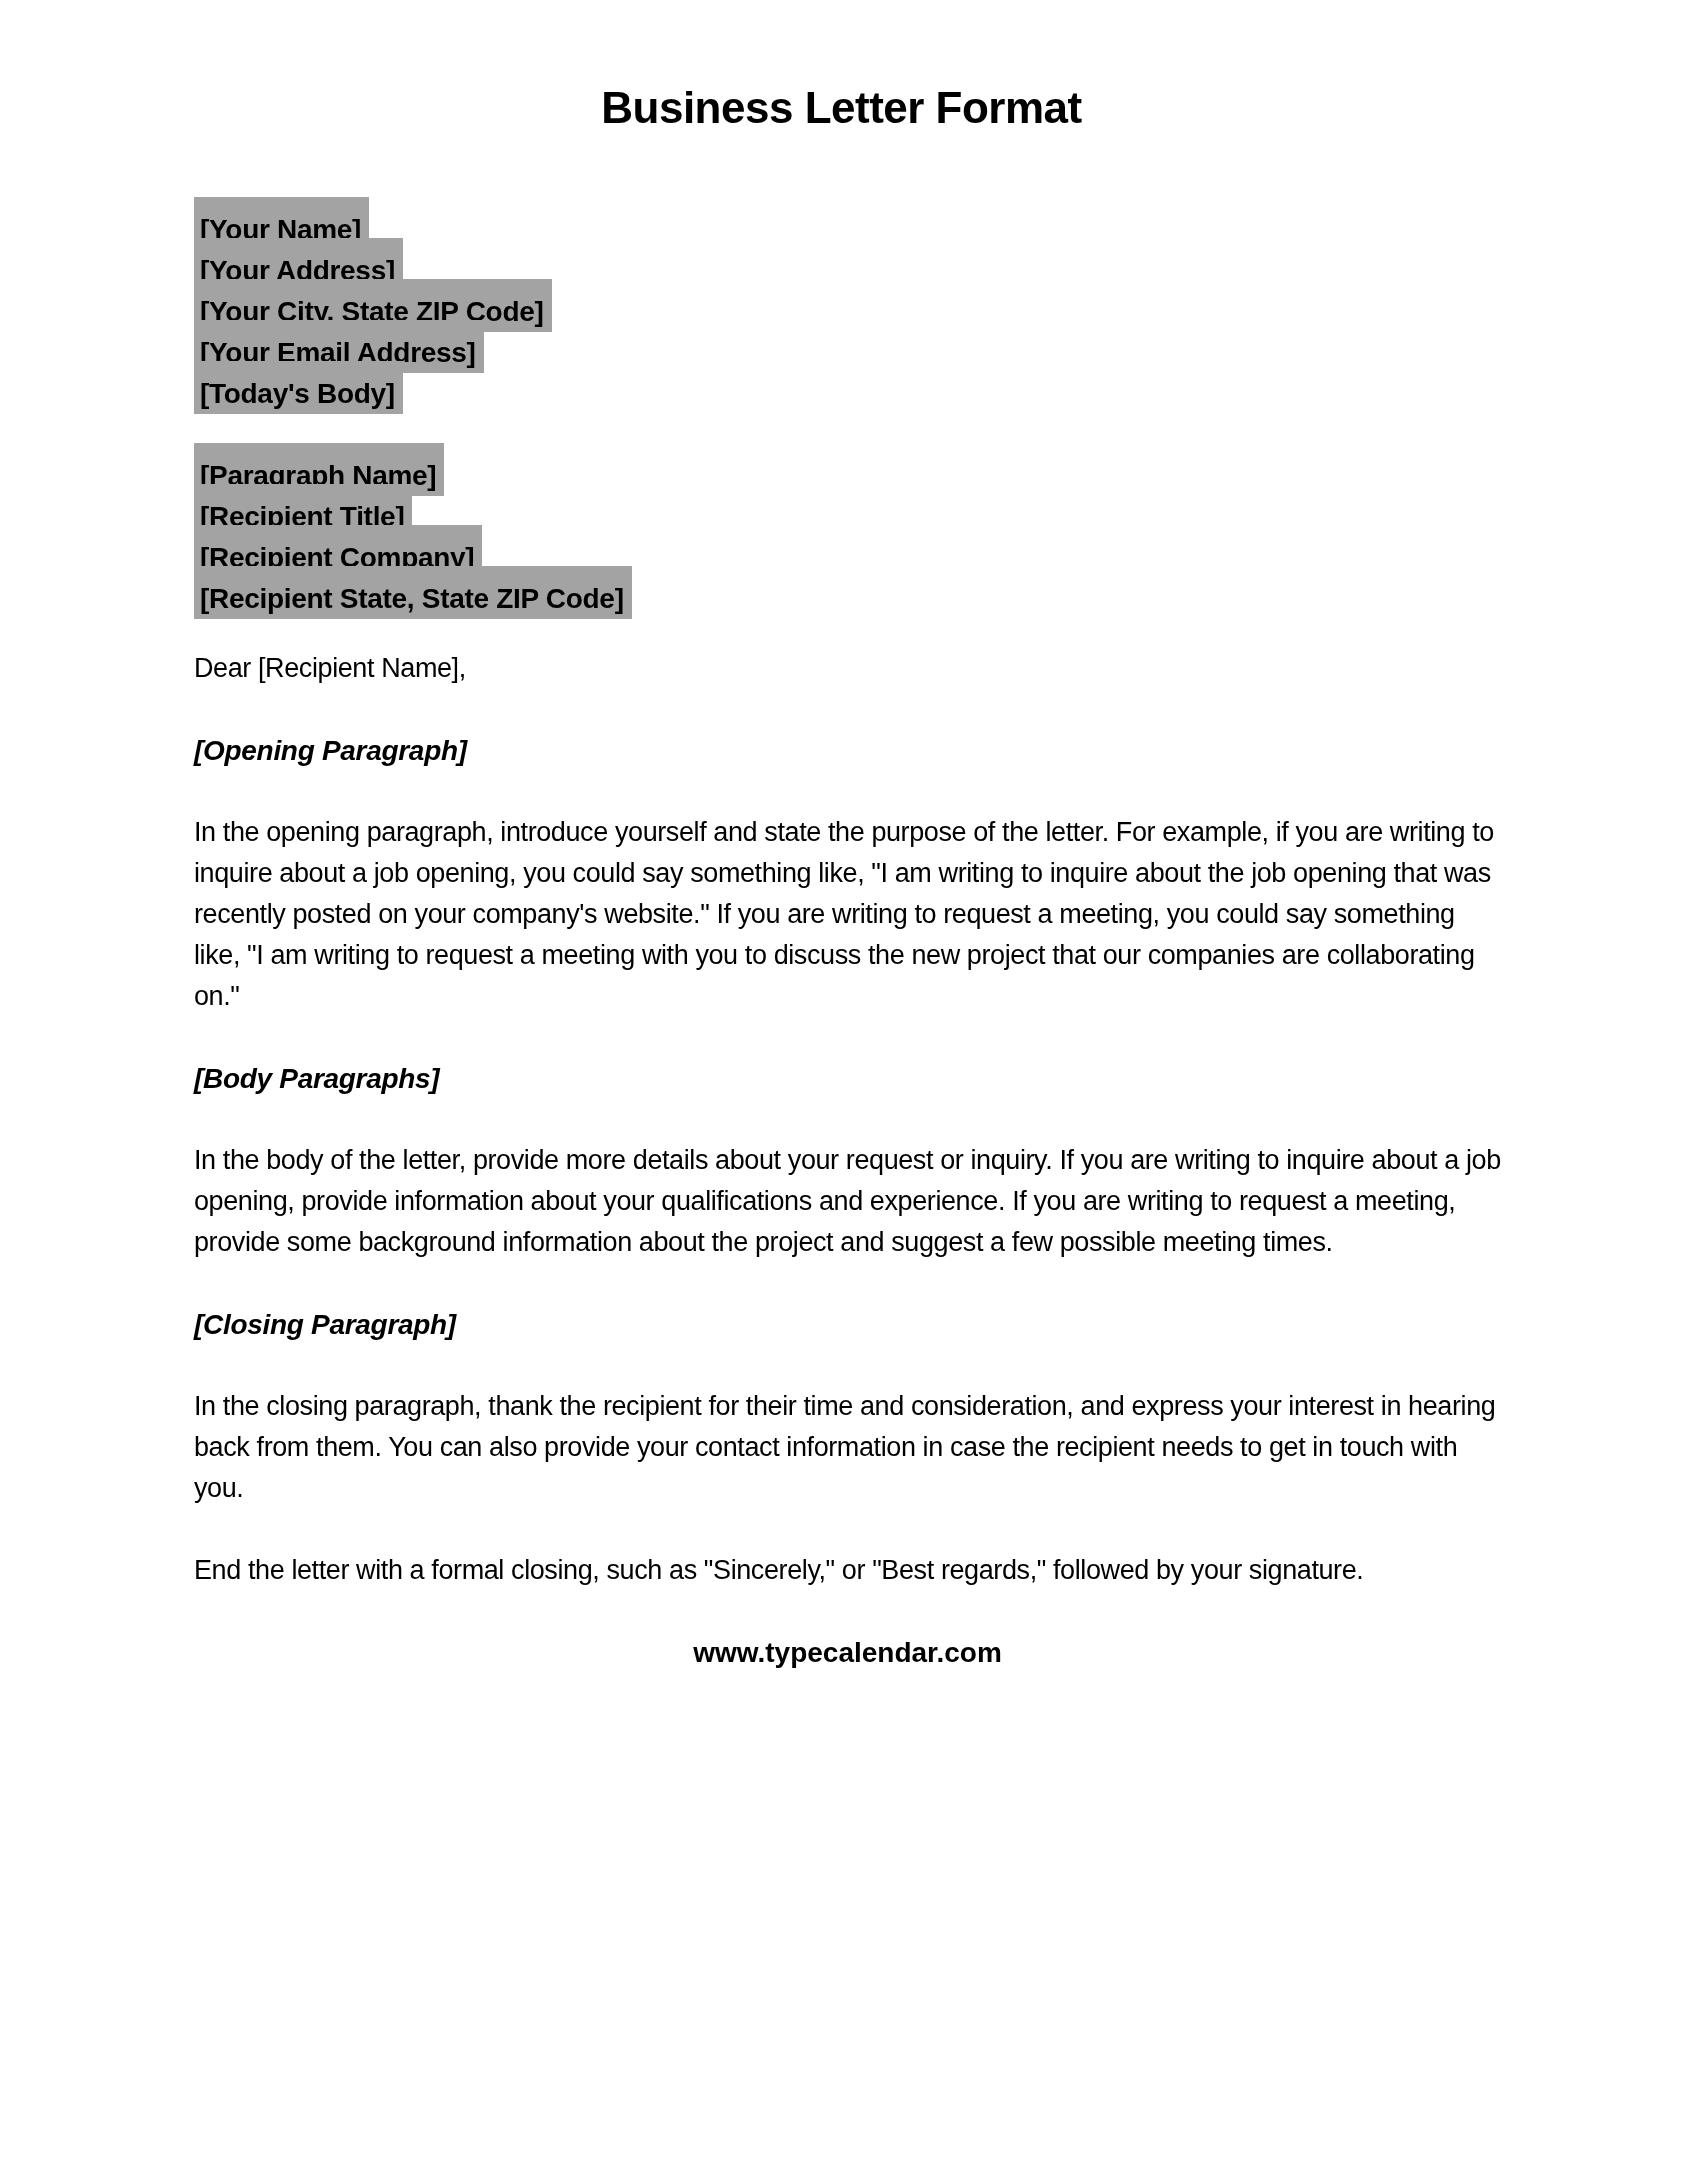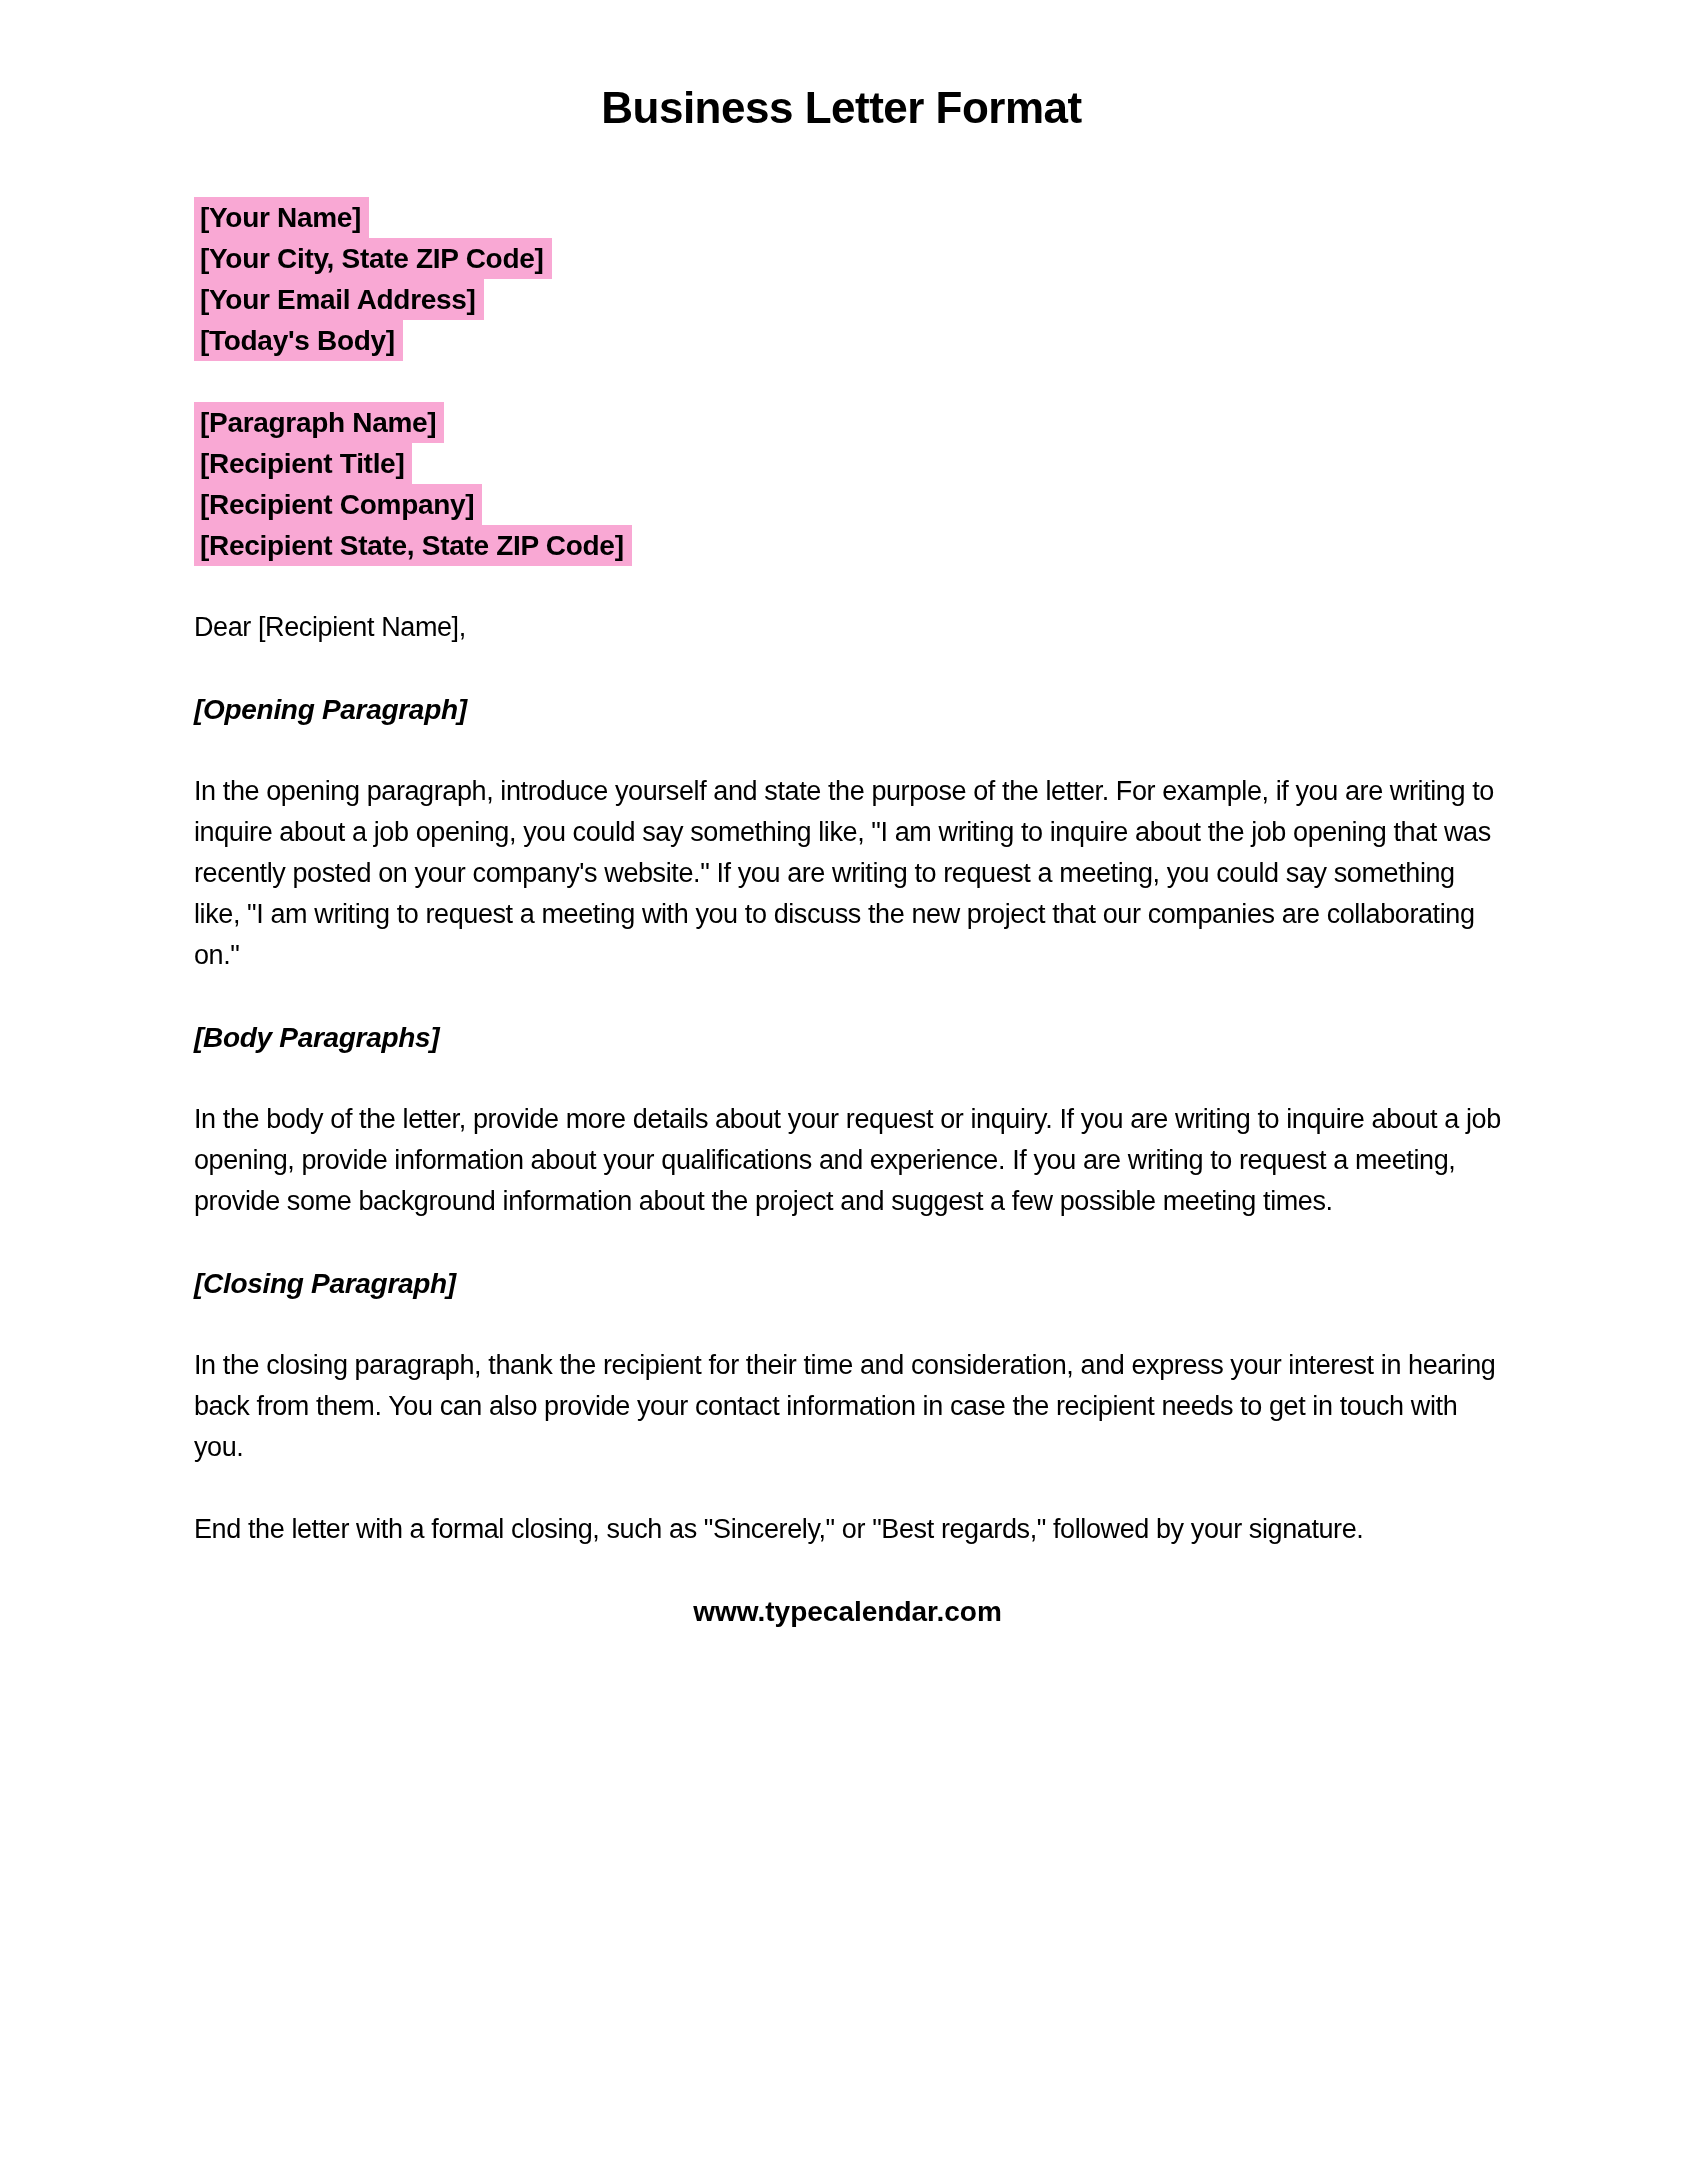--- a/index.html
+++ b/index.html
@@ -25,26 +25,26 @@
   }
   .content {
     width: 1307px;
     margin-left: 194px;
   }
   .block { margin-top: 58px; }
   .block.recipient { margin-top: 41px; }
   .hl-line { height: 41px; line-height: 41px; }
   .hl {
     display: inline-block;
-    background: #f9a8d4;
+    background: #a3a3a3;
     font-weight: 700;
     font-size: 28px;
     line-height: 41px;
     letter-spacing: -0.3px;
-    padding: 0 8px 0 6px;
+    padding: 12px 8px 0 6px;
   }
   .salutation { margin-top: 41px; letter-spacing: -0.4px; }
   .sec-heading {
     margin-top: 41px;
     font-size: 28px;
     font-weight: 700;
     line-height: 41px;
     letter-spacing: -0.3px;
     font-style: italic;
   }
@@ -60,20 +60,21 @@
 </head>
 <body>
 
 <div class="page">
   <h1 class="title">Business Letter Format</h1>
 
   <div class="content">
 
     <div class="block sender">
       <div class="hl-line"><span class="hl">[Your Name]</span></div>
+      <div class="hl-line"><span class="hl">[Your Address]</span></div>
       <div class="hl-line"><span class="hl">[Your City, State ZIP Code]</span></div>
       <div class="hl-line"><span class="hl">[Your Email Address]</span></div>
       <div class="hl-line"><span class="hl">[Today's Body]</span></div>
     </div>
 
     <div class="block recipient">
       <div class="hl-line"><span class="hl">[Paragraph Name]</span></div>
       <div class="hl-line"><span class="hl">[Recipient Title]</span></div>
       <div class="hl-line"><span class="hl">[Recipient Company]</span></div>
       <div class="hl-line"><span class="hl">[Recipient State, State ZIP Code]</span></div>

